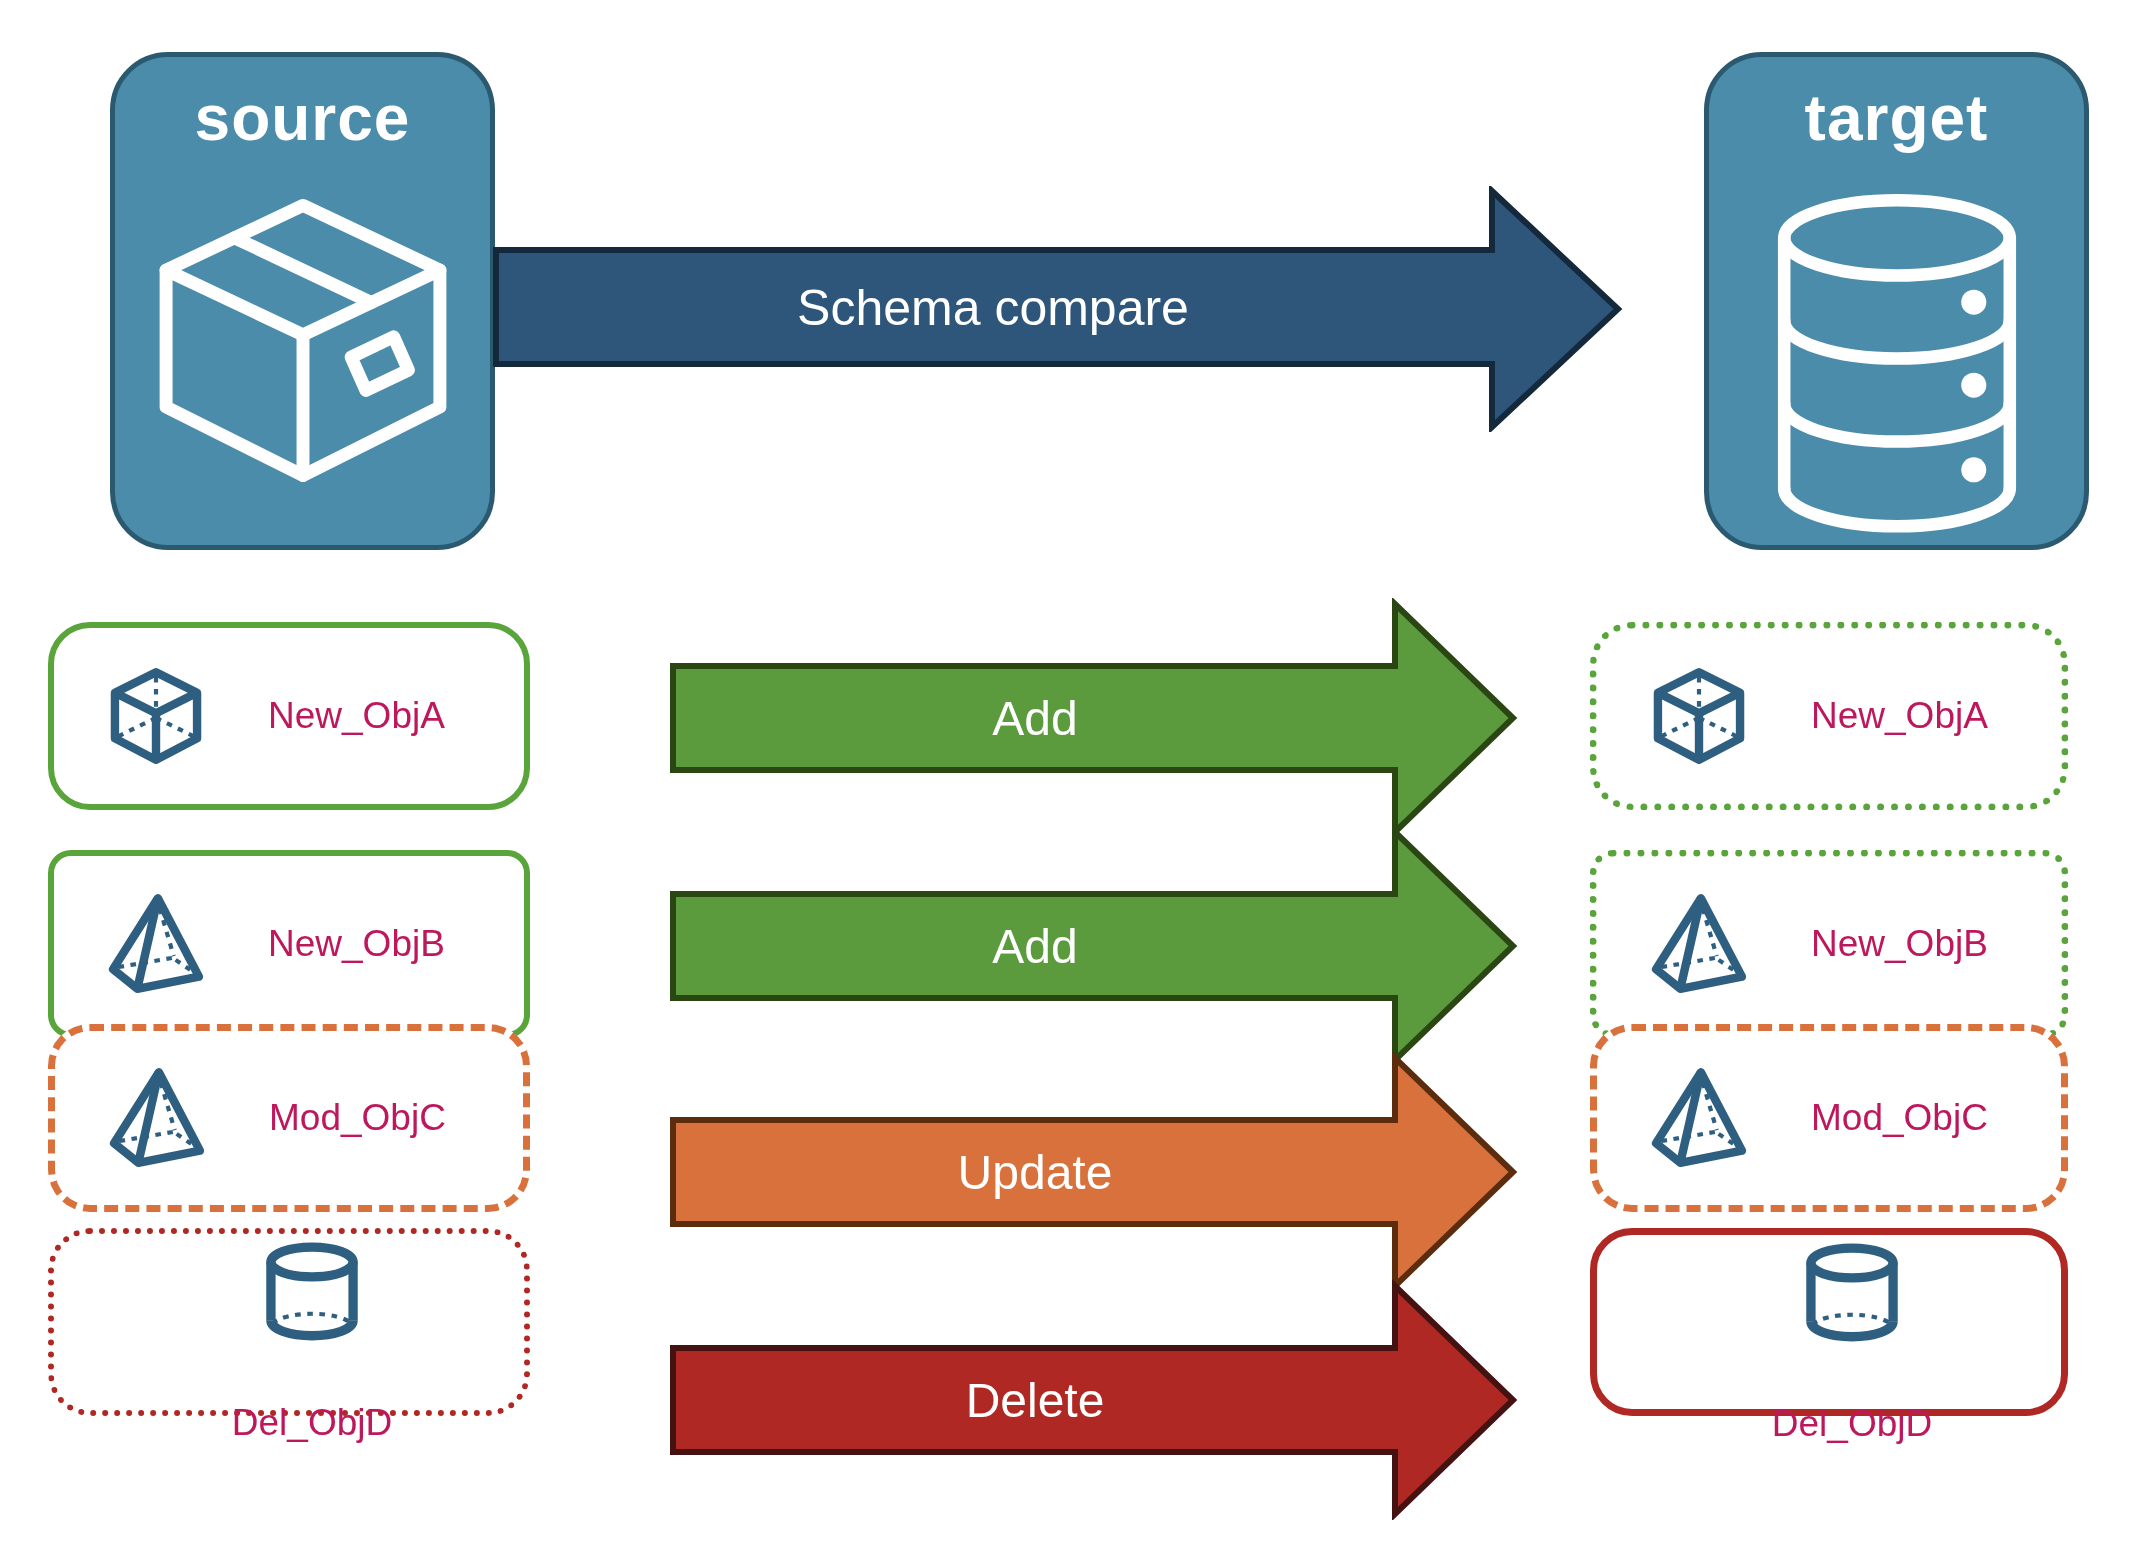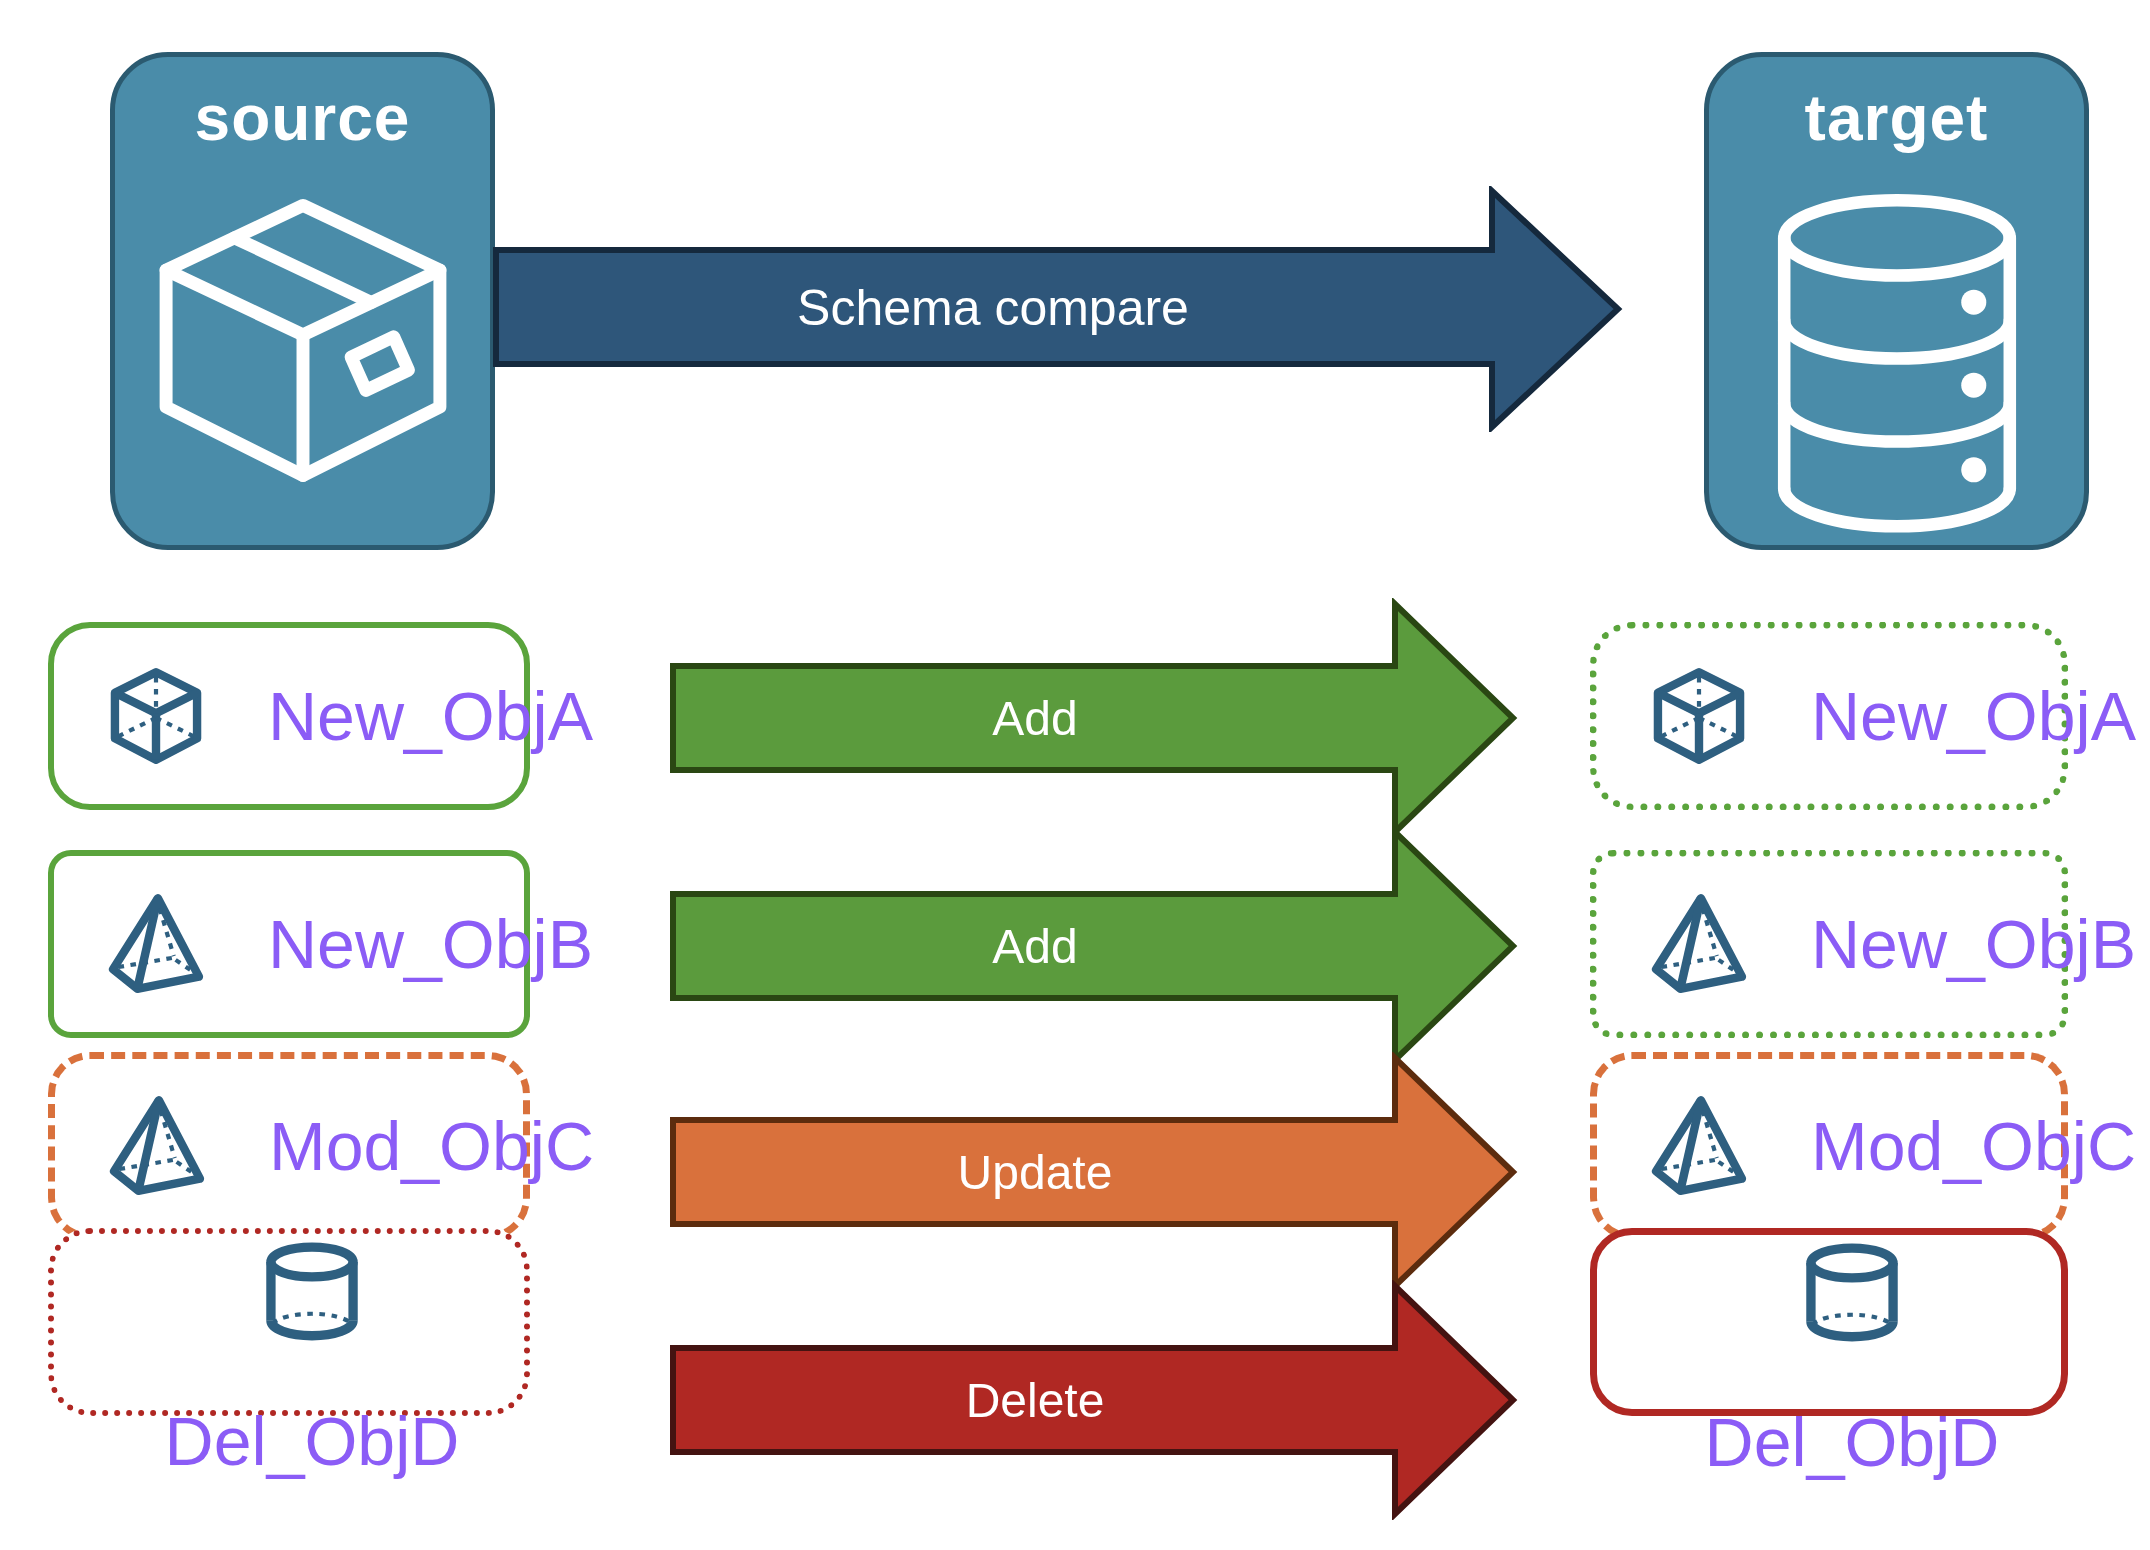--- a/index.html
+++ b/index.html
@@ -67,32 +67,32 @@
     box-sizing: border-box;
     display: flex;
     align-items: center;
     padding-left: 46px;
     gap: 56px;
   }
   .col-left  { left: 48px; }
   .col-right { left: 1590px; width: 478px; }
   .rt0 { top: 622px; }
   .rt1 { top: 850px; border-radius: 23px; }
-  .rt2 { top: 1052px; }
+  .rt2 { top: 1024px; }
   .rt3 { top: 1228px; flex-direction: column; }
 
   .b-green-solid  { border: 6px solid  #5aa43c; }
   .b-green-dotted { border: 7px dotted #5aa43c; }
   .b-orange-dashed{ border: 7px dashed #d9713c; }
   .b-red-dotted   { border: 6px dotted #b02823; }
   .b-red-solid    { border: 7px solid  #b02823; }
 
   .item-label {
-    font-size: 68px;
-    color: #8b5cf6;
+    font-size: 37px;
+    color: #be185d;
   }
   .obj-icon { width: 112px; height: 112px; flex: 0 0 auto; }
 </style>
 </head>
 <body>
 
 <div class="canvas">
 
   <div class="node" id="source-node">
     <div class="node-title">source</div>

